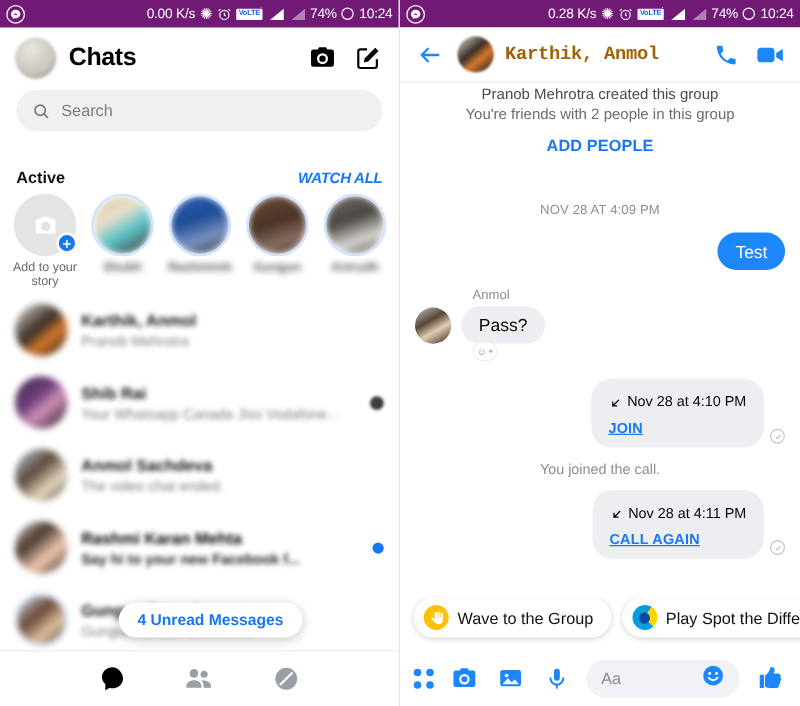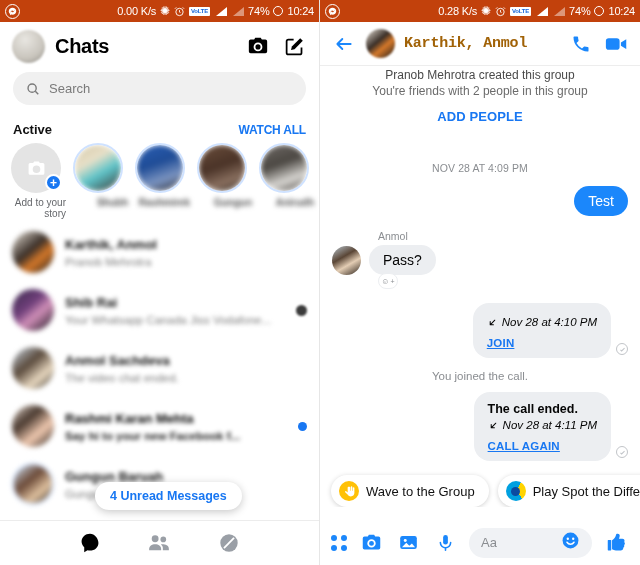--- a/index.html
+++ b/index.html
@@ -8,21 +8,21 @@
     font-family: "Liberation Sans", sans-serif;
     background: #fff;
     overflow: hidden;
   }
   .screen { display: flex; width: 640px; height: 565px; }
   .panel { width: 320px; height: 565px; position: relative; background: #fff; overflow: hidden; }
   .panel.left { border-right: 1px solid #e6e6e6; }
 
   
   .statusbar {
-    height: 22px; background: #c2410c; display: flex; align-items: center;
+    height: 22px; background: #701a75; display: flex; align-items: center;
     padding: 0 5px; color: #fff; font-size: 11px; gap: 4px;
   }
   .sb-logo {
     width: 15px; height: 15px; border-radius: 50%;
     border: 1.6px solid #fff; display: flex; align-items: center; justify-content: center;
     flex: 0 0 auto;
   }
   .sb-logo svg { width: 9px; height: 9px; }
   .sb-spacer { flex: 1 1 auto; }
   .sb-item { font-size: 11px; letter-spacing: -0.2px; white-space: nowrap; display:flex; align-items:center;}
@@ -61,45 +61,45 @@
 
   
   .searchbar {
     margin: 2px 13px 0 13px; height: 33px; background: #f0f0f0; border-radius: 17px;
     display: flex; align-items: center; padding: 0 13px; gap: 9px;
   }
   .search-ph { font-size: 13px; color: #7a7a7a; }
 
   
   .active-head {
-    display: flex; align-items: baseline; padding: 17px 13px 0 13px;
+    display: flex; align-items: baseline; padding: 29px 13px 0 13px;
   }
   .active-label { font-size: 13px; font-weight: bold; color: #111; }
-  .watch-all { margin-left: auto; font-size: 12px; font-weight: bold; color: #1877f2; letter-spacing: -0.2px; }
+  .watch-all { margin-left: auto; font-size: 12px; font-weight: bold; color: #1877f2; letter-spacing: -0.2px; font-style: italic; }
 
   .stories { display: flex; padding: 6px 6px 0 6px; gap: 2px; }
   .story { width: 62px; display: flex; flex-direction: column; align-items: center; }
   .story-ring {
     width: 50px; height: 50px; border-radius: 50%; position: relative;
     display: flex; align-items: center; justify-content: center;
   }
   .story-ring.add { background: #e4e4e4; }
   .story-ring.img { border: 2px solid #cfe2ff; overflow: hidden; }
   .story-thumb { width: 100%; height: 100%; border-radius: 50%; filter: blur(2.6px); }
   .t1 { background: linear-gradient(150deg, #d4c8a8 0%, #e8e0c8 35%, #5ec3c8 60%, #3a3633 100%); }
   .t2 { background: linear-gradient(160deg, #2a5fb5 0%, #1f4c96 40%, #7a93c0 70%, #2b2b33 100%); }
   .t3 { background: linear-gradient(160deg, #6b4e3c 0%, #4a3327 45%, #8a7060 75%, #2a201a 100%); }
   .t4 { background: linear-gradient(160deg, #6f6a66 0%, #4b4742 40%, #d8d6d2 72%, #3a3631 100%); }
   .plus-badge {
     position: absolute; right: -1px; bottom: 2px; width: 17px; height: 17px; border-radius: 50%;
     background: #1877f2; border: 2px solid #fff; color: #fff; font-size: 12px; font-weight: bold;
     display: flex; align-items: center; justify-content: center; line-height: 1;
   }
   .story-name {
-    font-size: 10px; color: #65676b; margin-top: 4px; text-align: right; line-height: 11px;
+    font-size: 10px; color: #65676b; margin-top: 4px; text-align: center; line-height: 11px;
     width: 60px;
   }
   .story-name.blur { filter: blur(2.4px); color: #555; font-weight: bold; }
 
   
   .chatlist { margin-top: 4px; }
   .chatrow { display: flex; align-items: center; height: 58px; padding: 0 12px; gap: 11px; }
   .chat-av {
     width: 42px; height: 42px; border-radius: 50%; flex: 0 0 auto; filter: blur(2.4px);
   }
@@ -191,34 +191,34 @@
     border: 1px solid #eceef1;
     display: flex; align-items: center; justify-content: center; gap: 1px;
     font-size: 8px; color: #8a8d91;
   }
 
   .callcard {
     background: #eceef1; border-radius: 16px; padding: 10px 14px 9px 14px;
     min-width: 118px; text-align: left;
   }
   .callcard-title { font-size: 12.5px; font-weight: bold; color: #050505; }
-  .callcard-time { font-size: 11.5px; color: #050505; margin-top: 3px; display: flex; align-items: center; gap: 4px; font-style: italic; }
+  .callcard-time { font-size: 11.5px; color: #050505; margin-top: 3px; display: flex; align-items: center; gap: 4px; }
   .callcard-action { font-size: 11.5px; font-weight: bold; color: #1877f2; margin-top: 9px; letter-spacing: 0.2px; text-decoration: underline; }
   .tick {
     width: 12px; height: 12px; border-radius: 50%; border: 1px solid #c2c5c9;
     display: flex; align-items: center; justify-content: center;
     margin-left: 5px; flex: 0 0 auto; align-self: flex-end; margin-bottom: 3px;
   }
   .tick svg { width: 7px; height: 7px; }
   .joined { text-align: center; font-size: 11.5px; color: #8a8d91; margin-top: 12px; }
 
   
   .chips {
-    position: absolute; left: 0; right: 0; bottom: 58px; height: 42px;
-    display: flex; align-items: flex-end; gap: 9px; padding: 0 11px; overflow: hidden;
+    position: absolute; left: 0; right: 0; bottom: 45px; height: 42px;
+    display: flex; align-items: flex-start; gap: 9px; padding: 0 11px; overflow: hidden;
   }
   .chip {
     display: flex; align-items: center; gap: 7px; background: #fff; border-radius: 18px;
     padding: 6px 14px 6px 8px; box-shadow: 0 1px 5px rgba(0,0,0,0.18);
     font-size: 13px; color: #111; white-space: nowrap; flex: 0 0 auto;
   }
   .chip-icon { width: 20px; height: 20px; border-radius: 50%; flex: 0 0 auto; display:flex; align-items:center; justify-content:center;}
   .chip-icon.wave { background: #ffc107; }
   .chip-icon.eye {
     background: conic-gradient(from 200deg, #00a0e0 0deg 190deg, #ffd400 190deg 300deg, #00a0e0 300deg 360deg);
@@ -523,21 +523,20 @@
           <svg viewBox="0 0 24 24" fill="none" stroke="#c2c5c9" stroke-width="3.5">
               <path d="M5 13l4 4L19 7"></path>
             </svg>
         </div>
       </div>
 
       <div class="joined">You joined the call.</div>
 
       <div class="row out" style="margin-top:10px">
         <div class="callcard">
-          <div class="callcard-title">The call ended.</div>
           <div class="callcard-time">
             <svg width="11" height="11" viewBox="0 0 24 24" fill="none" stroke="#050505" stroke-width="2.2" stroke-linecap="round">
                 <path d="M17 7L7 17M7 17h7M7 17v-7"></path>
               </svg>
             <span>Nov 28 at 4:11 PM</span>
           </div>
           <div class="callcard-action">CALL AGAIN</div>
         </div>
         <div class="tick">
           <svg viewBox="0 0 24 24" fill="none" stroke="#c2c5c9" stroke-width="3.5">

